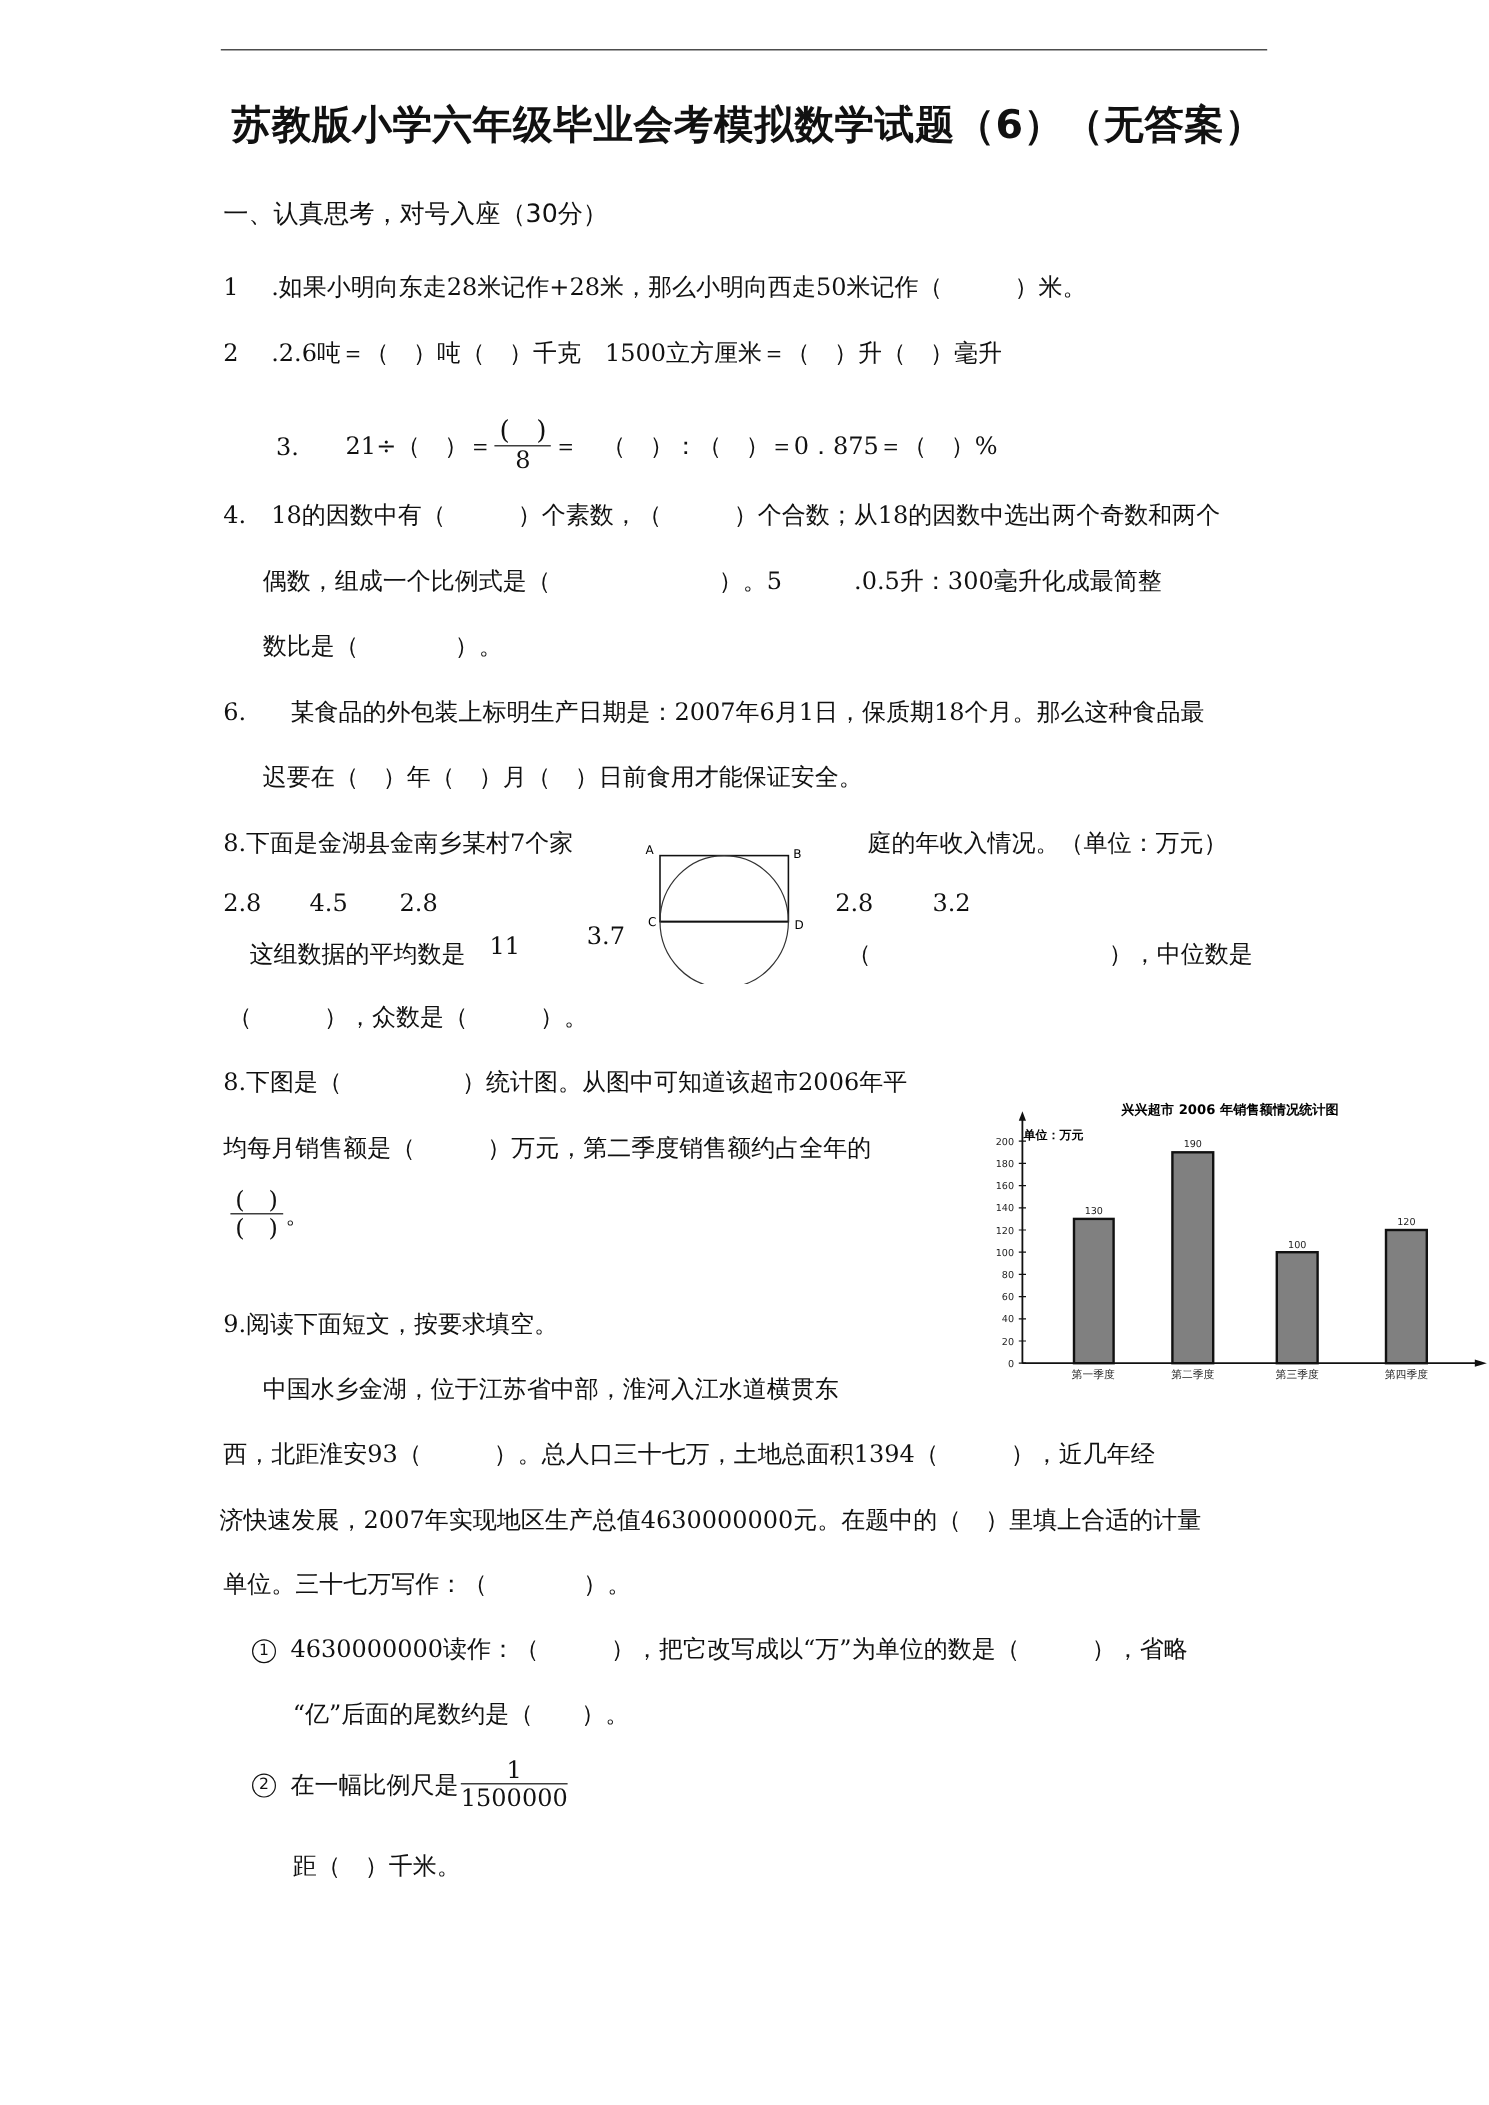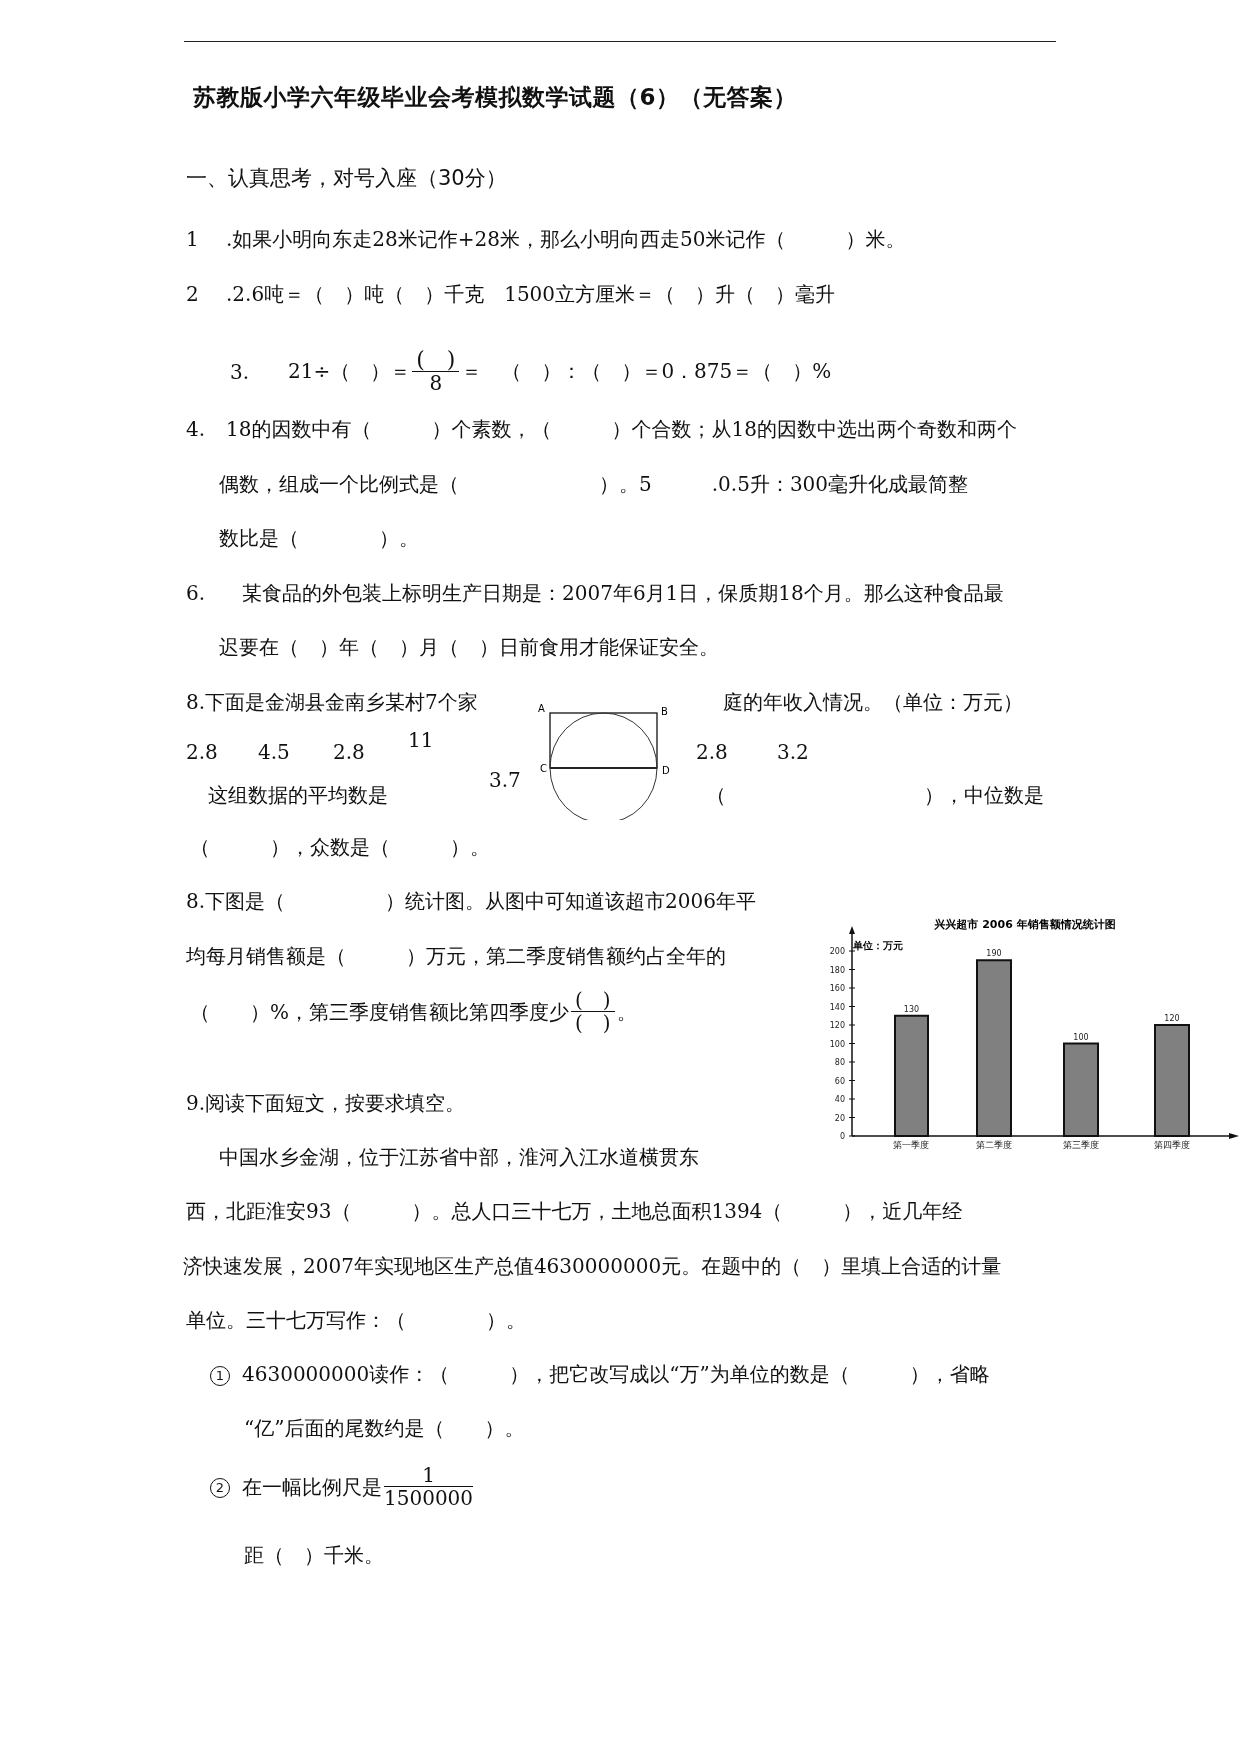--- a/index.html
+++ b/index.html
@@ -1,20 +1,20 @@
 <!DOCTYPE html>
 <html><head>
 <meta charset="utf-8">
 <style>
   html, body { margin:0; padding:0; background:#ffffff; }
   body { width:1241px; height:1754px; position:relative; overflow:hidden;
          font-family:"DejaVu Serif","Liberation Serif",serif; color:#111; }
   .topline { position:absolute; left:184px; top:41px; width:872px; height:0; border-top:1.5px solid #222; }
   .abs { position:absolute; white-space:nowrap; }
-  .title { left:193px; top:82px; font-family:"DejaVu Sans","Liberation Sans",sans-serif; font-size:23px; font-weight:bold; letter-spacing:0.5px; }
+  .title { left:193px; top:82px; font-family:"DejaVu Sans","Liberation Sans",sans-serif; font-size:33px; font-weight:bold; letter-spacing:0.5px; }
   .section { left:186px; top:164px; font-family:"DejaVu Sans","Liberation Sans",sans-serif; font-size:21px; }
   .line { font-size:20px; }
   .frac { display:inline-block; vertical-align:middle; text-align:center; margin:0 2px; }
   .frac .n { display:block; padding:0 4px; border-bottom:1.5px solid #111; line-height:1.05; }
   .frac .d { display:block; line-height:1.15; }
   .circ { display:inline-block; width:18px; height:18px; border:1.3px solid #111; border-radius:50%; font-size:13px; line-height:18px; text-align:center; margin-right:12px; vertical-align:middle; font-family:"DejaVu Sans","Liberation Sans",sans-serif; }
   svg text { font-family:"DejaVu Sans","Liberation Sans",sans-serif; }
 </style>
 </head>
 <body>
@@ -46,21 +46,21 @@
   <span style="display:inline-block;width:56px;">6.</span><span>某食品的外包装上标明生产日期是：2007年6月1日，保质期18个月。那么这种食品最</span>
 </div>
 <div class="abs line" style="left:219px;top:634px;">迟要在（　）年（　）月（　）日前食用才能保证安全。</div>
 
 <div class="abs line" style="left:186px;top:689px;">8.下面是金湖县金南乡某村7个家</div>
 <div class="abs line" style="left:723px;top:689px;">庭的年收入情况。（单位：万元）</div>
 
 <div class="abs line" style="left:186px;top:740px;">2.8</div>
 <div class="abs line" style="left:258px;top:740px;">4.5</div>
 <div class="abs line" style="left:333px;top:740px;">2.8</div>
-<div class="abs line" style="left:408px;top:728px;">11</div>
+<div class="abs line" style="left:408px;top:776px;">11</div>
 <div class="abs line" style="left:489px;top:740px;margin-top:28px;">3.7</div>
 <div class="abs line" style="left:696px;top:740px;">2.8</div>
 <div class="abs line" style="left:777px;top:740px;">3.2</div>
 
 <div class="abs line" style="left:208px;top:782px;">这组数据的平均数是</div>
 <div class="abs line" style="left:706px;top:782px;">（</div>
 <div class="abs line" style="left:924px;top:782px;">），中位数是</div>
 <div class="abs line" style="left:190px;top:834px;">（　　　），众数是（　　　）。</div>
 
 <svg class="abs" style="left:530px;top:700px;" width="150" height="120" viewBox="0 0 150 120">
@@ -69,21 +69,21 @@
   <ellipse cx="73.5" cy="68" rx="53.5" ry="55" fill="none" stroke="#333" stroke-width="1"></ellipse>
   <text x="8" y="12" font-size="10">A</text>
   <text x="131" y="15" font-size="10">B</text>
   <text x="10" y="72" font-size="10">C</text>
   <text x="132" y="74" font-size="10">D</text>
 </svg>
 
 <div class="abs line" style="left:186px;top:888px;">8.下图是（　　　　　）统计图。从图中可知道该超市2006年平</div>
 <div class="abs line" style="left:186px;top:943px;">均每月销售额是（　　　）万元，第二季度销售额约占全年的</div>
 <div class="abs line" style="left:190px;top:990px;">
-  <span style="vertical-align:middle;">（　　）%，第三季度销售额比第四季度少</span><span class="frac"><span class="n">(　)</span><span class="d">(　)</span></span><span style="vertical-align:middle;">。</span>
+  <span class="frac"><span class="n">(　)</span><span class="d">(　)</span></span><span style="vertical-align:middle;">。</span>
 </div>
 
 <svg class="abs" style="left:805px;top:912px;" width="436" height="240" viewBox="0 0 436 240">
   <text x="220" y="16" font-size="11" font-weight="bold" text-anchor="middle">兴兴超市 2006 年销售额情况统计图</text>
   <text x="48" y="37" font-size="10" font-weight="bold">单位：万元</text>
 
   <line x1="47" y1="20" x2="47" y2="224" stroke="#111" stroke-width="1.5"></line>
   <polygon points="44,22 47,14 50,22" fill="#111"></polygon>
   <line x1="47" y1="224" x2="426" y2="224" stroke="#111" stroke-width="1.5"></line>
   <polygon points="424,221 434,224 424,227" fill="#111"></polygon>

